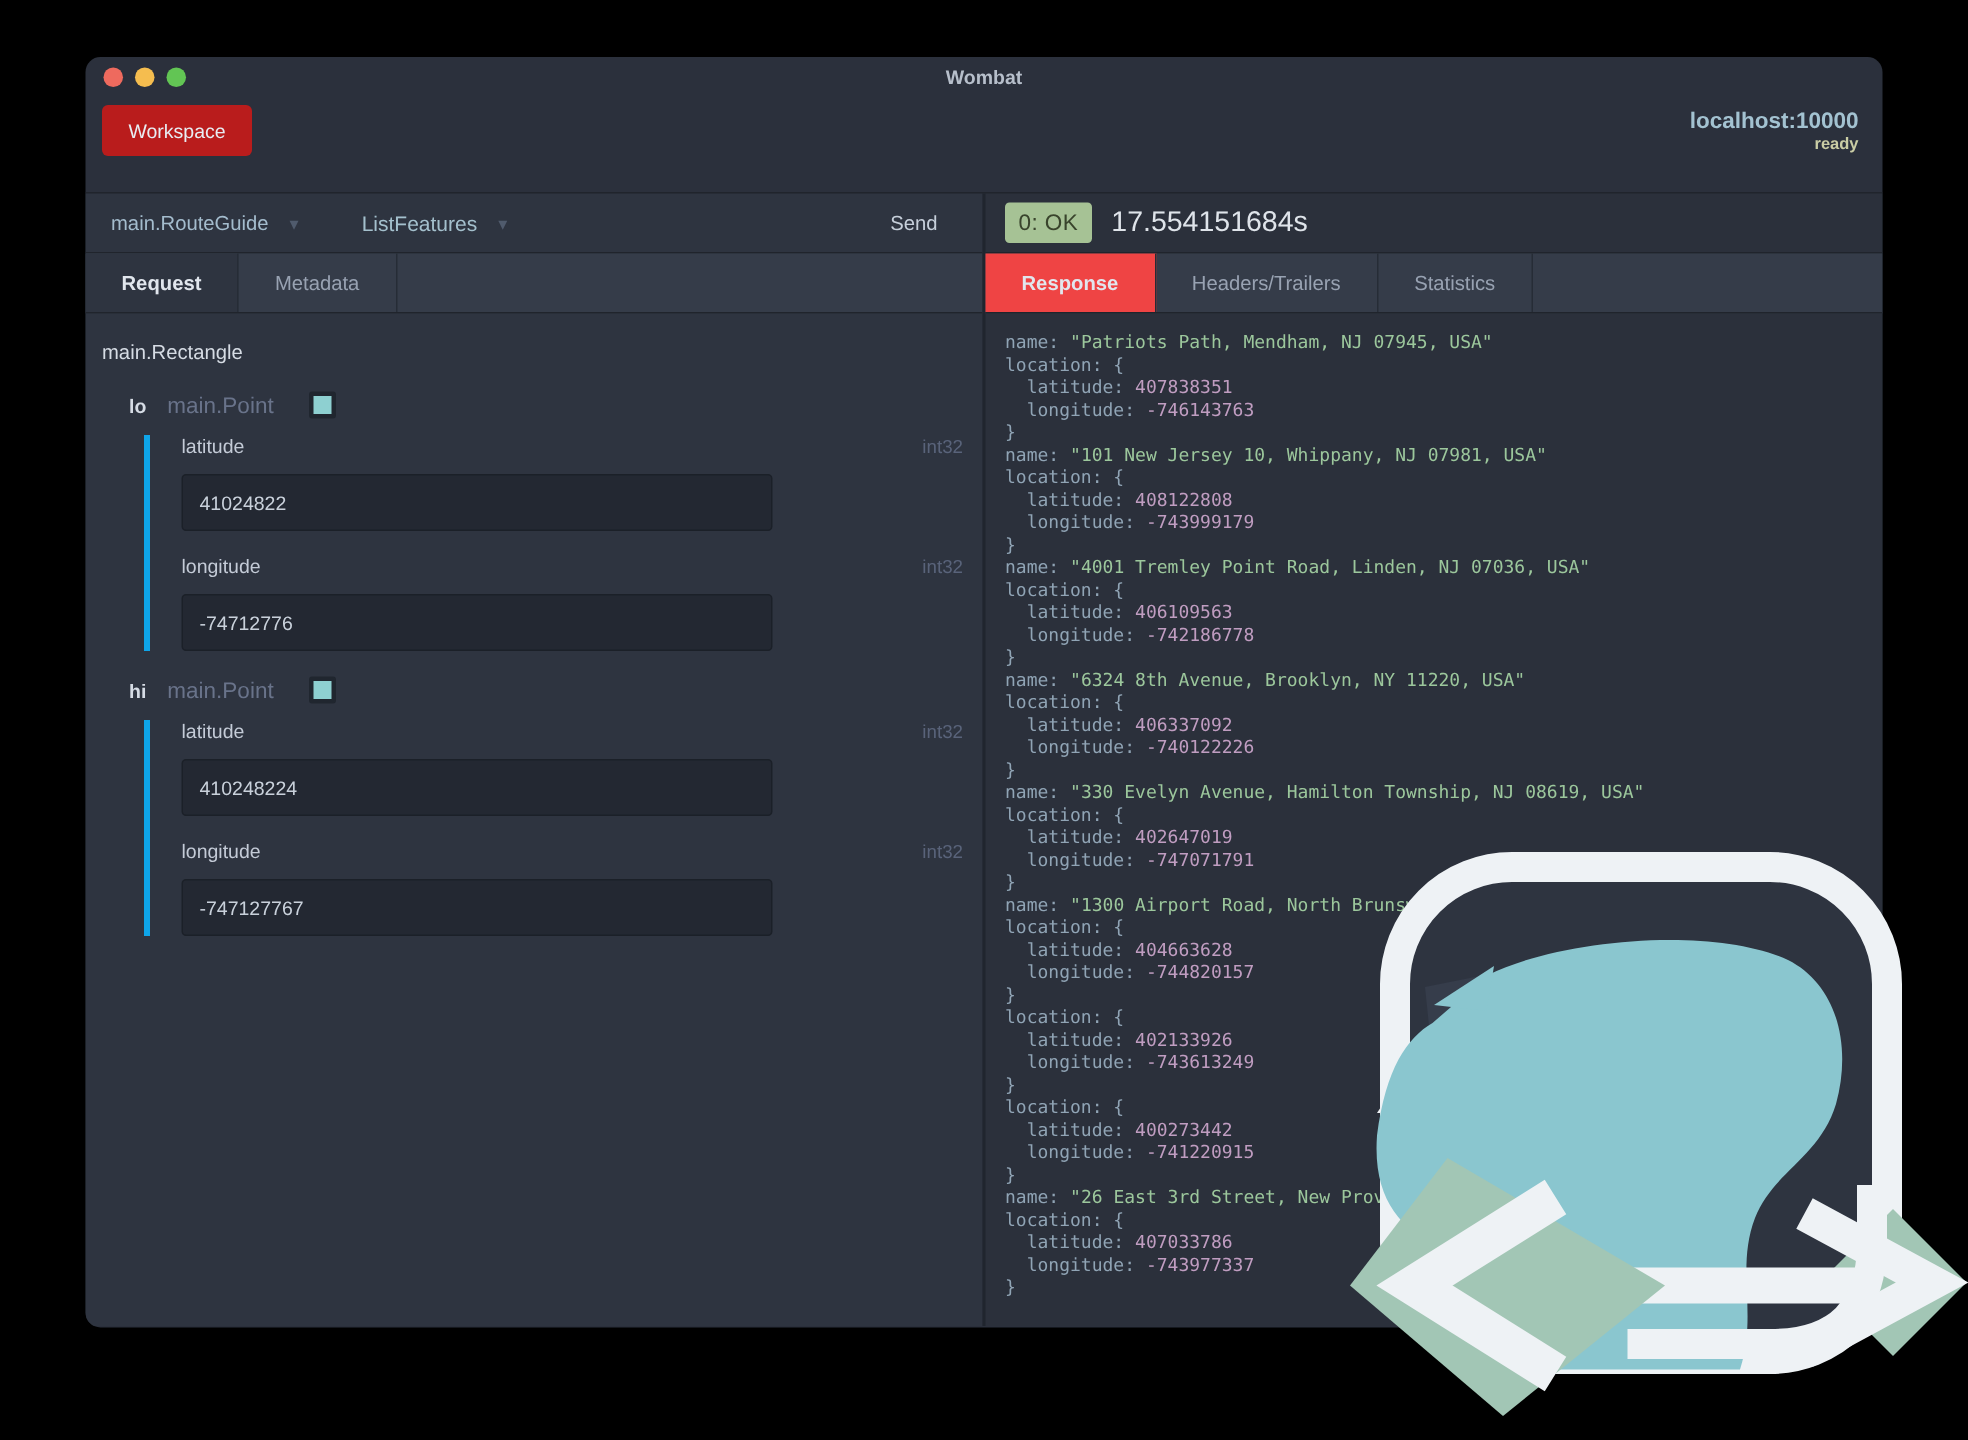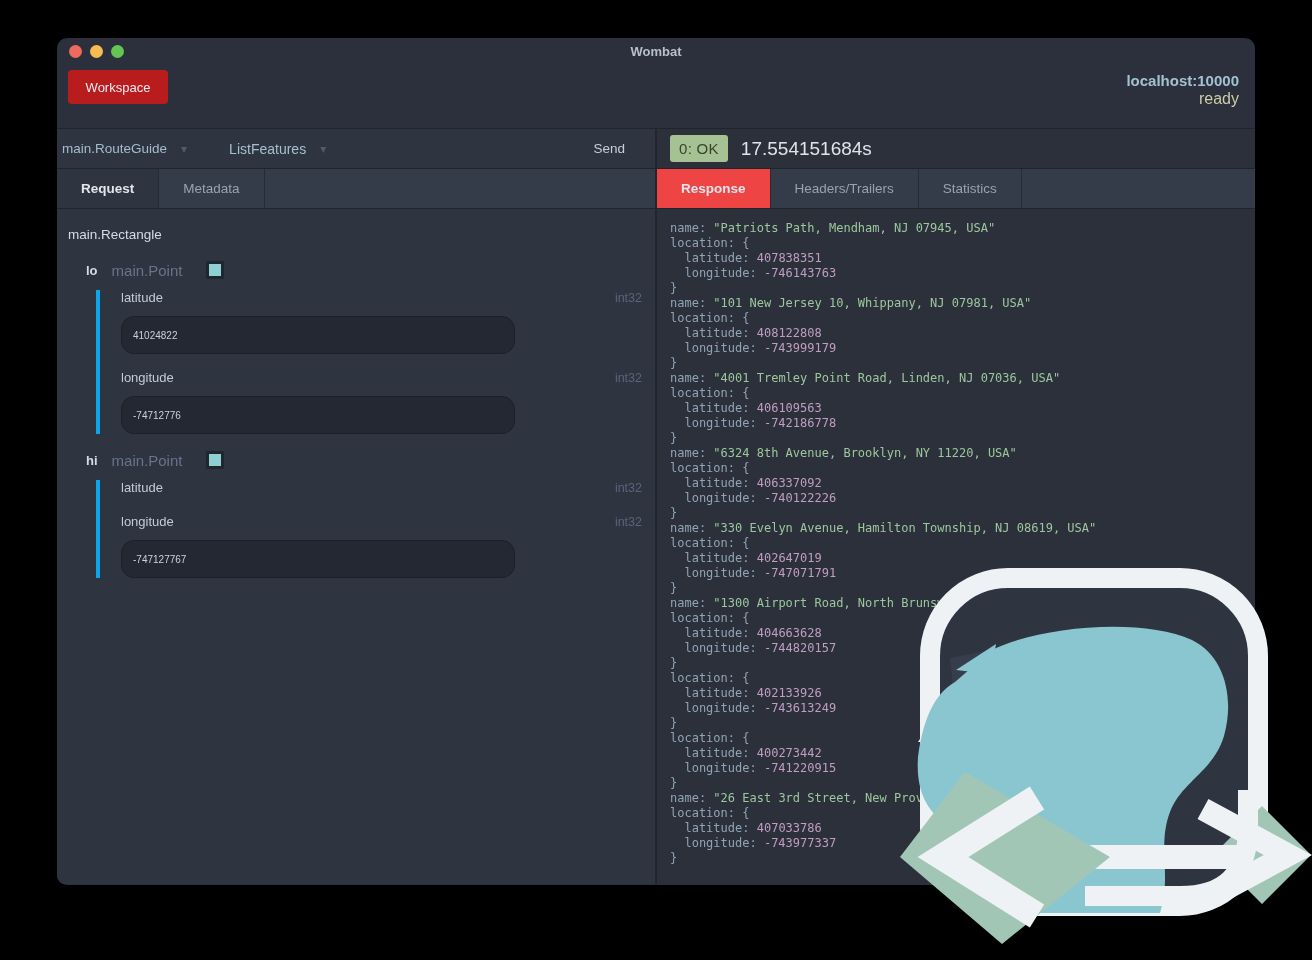--- a/index.html
+++ b/index.html
@@ -18,30 +18,30 @@
   .light.r { background:#ee6a5e; } .light.y { background:#f5bd4f; } .light.g { background:#62c554; }
   .win-title { position:absolute; left:0; right:0; top:6px; text-align:center;
                font-size:13px; font-weight:700; color:#b7bfcb; }
 
   .appheader { position:relative; height:63px; border-bottom:1px solid #20242c; }
   .ws-btn { position:absolute; left:11px; top:4px; width:100px; height:34px;
             background:#b91c1c; border:none; border-radius:4px; color:#e8edf3;
             font-size:13px; font-family:inherit; }
   .conn { position:absolute; left:0; right:16px; top:6px; text-align:right; }
   .conn .host { font-size:15px; font-weight:700; color:#a3c2d1; }
-  .conn .state { font-size:16px; font-weight:400; color:#caCDa5; color:#cacda5; margin-top:1px; }
+  .conn .state { font-size:11px; font-weight:700; color:#caCDa5; color:#cacda5; margin-top:1px; }
 
   .main { display:flex; height:755px; }
   .lpanel { width:598px; background:#2e3440; display:flex; flex-direction:column; }
   .rpanel { width:600px; background:#2b303b; border-left:2px solid #20252e;
             display:flex; flex-direction:column; }
 
   .toolbar { height:40px; display:flex; align-items:center;
              border-bottom:1px solid #20242c; flex:none; }
-  .lpanel .toolbar { padding:0 30px 0 5px; }
+  .lpanel .toolbar { padding:0 30px 0 17px; }
   .svc { color:#a4bccd; font-size:13.5px; }
   .chev { color:#505b6d; font-size:12px; margin:0 0 0 14px; }
   .mth { color:#a4c0cd; font-size:14px; margin-left:42px; }
   .send { margin-left:auto; color:#c6cfda; font-size:13.5px; background:none;
           border:none; font-family:inherit; }
 
   .tabs { height:40px; display:flex; background:#353c49;
           border-bottom:1px solid #20242c; flex:none; }
   .tab { display:flex; align-items:center; justify-content:center;
          font-size:13.5px; color:#98a2b2; padding:0 24px; border-right:1px solid #262c36; }
@@ -57,21 +57,21 @@
   .pt-type { color:#69738a; font-size:15px; margin-left:14px; }
   .chk { width:18px; height:18px; background:#20262f; border-radius:2px;
          margin-left:24px; display:flex; align-items:center; justify-content:center; }
   .chk .in { width:12px; height:12px; background:#8ed0d1; }
   .pt-body { border-left:4px solid #0ea5e9; margin:10px 0 16px 28px; padding-left:21px; }
   .fld { margin-bottom:16px; }
   .fld-head { display:flex; align-items:baseline; height:18px; margin-bottom:8px; }
   .fld-label { color:#c4cbd7; font-size:13px; }
   .fld-type { margin-left:auto; color:#59637a; font-size:12.5px; }
   .fld input { width:394px; height:38px; background:#232832; border:1px solid #1b2028;
-               border-radius:13px; color:#c9d1db; font-size:10px; padding:0 11px;
+               border-radius:3px; color:#c9d1db; font-size:13px; padding:0 11px;
                font-family:inherit; }
 
   
   .rtool { height:40px; display:flex; align-items:center; padding:0 13px;
            border-bottom:1px solid #20242c; flex:none; }
   .badge { background:#a6c295; color:#39442c; font-size:15px; font-weight:400;
            padding:5px 9px; border-radius:3px; letter-spacing:.3px; }
   .dur { color:#dfe4ea; font-size:19px; margin-left:13px; }
   .resp-body { flex:1; overflow:hidden; padding:12px 0 0 13px;
                font-family:"DejaVu Sans Mono", monospace; font-size:12px; line-height:15px;
@@ -159,20 +159,21 @@
               <span class="chk">
                   <span class="in"></span>
                 </span>
             </div>
             <div class="pt-body">
               <div class="fld">
                 <div class="fld-head">
                   <span class="fld-label">latitude</span>
                   <span class="fld-type">int32</span>
                 </div>
+                <input value="410248224" style="">
               </div>
               <div class="fld">
                 <div class="fld-head">
                   <span class="fld-label">longitude</span>
                   <span class="fld-type">int32</span>
                 </div>
                 <input value="-747127767" style="">
               </div>
             </div>
           </div>

